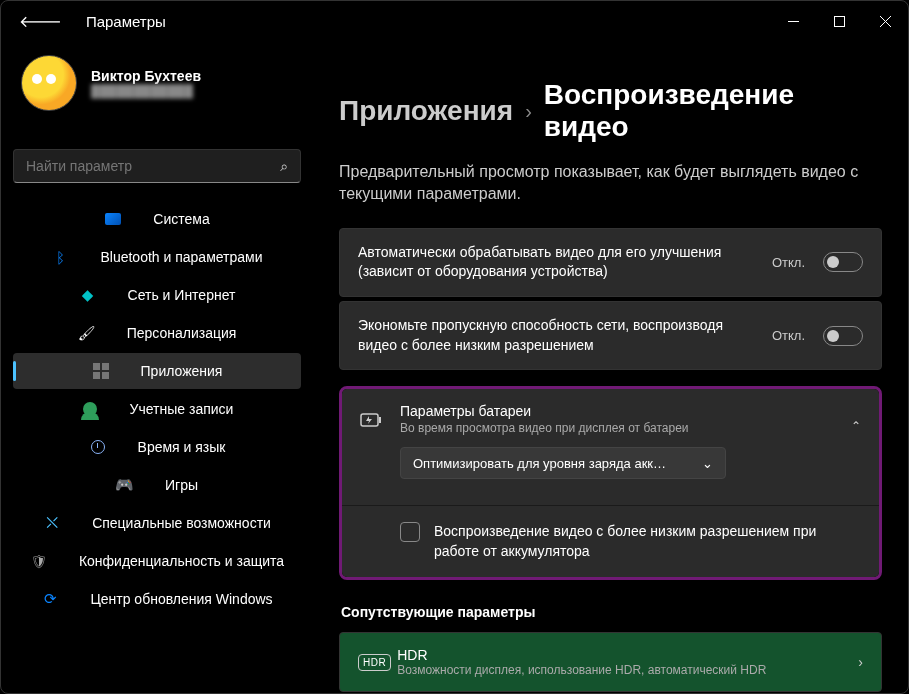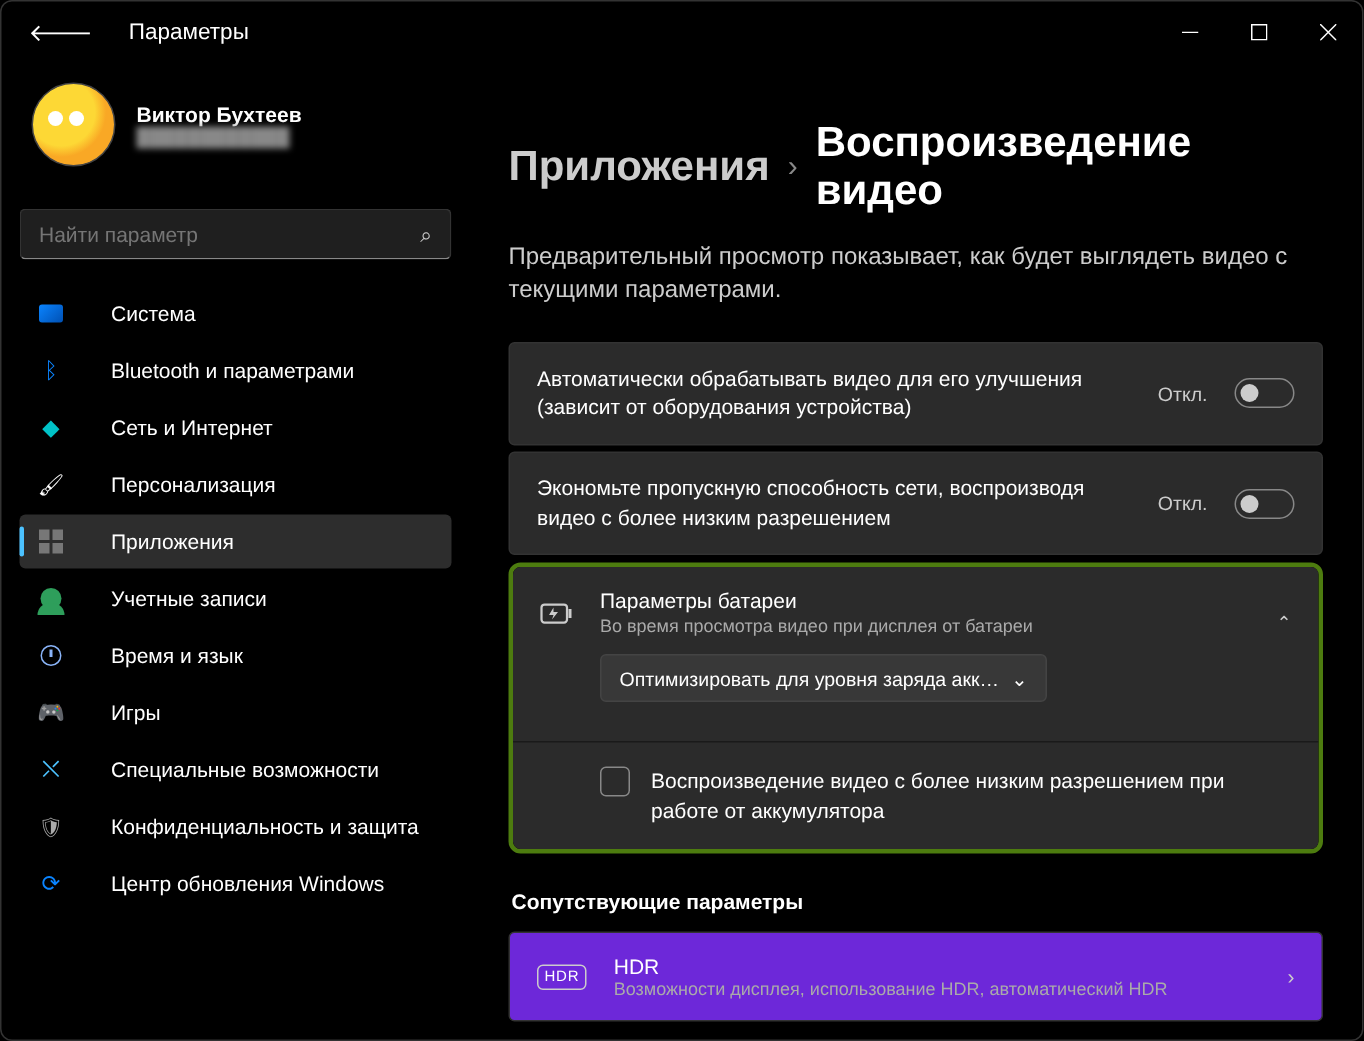--- a/index.html
+++ b/index.html
@@ -41,31 +41,32 @@
   .avatar::after{
     content:"";
     position:absolute; left:10px; top:18px; width:10px;height:10px;border-radius:50%;
     background:#fff; box-shadow: 14px 0 0 #fff;
   }
   .profile-text .name { font-weight:600; font-size:14px; }
   .profile-text .email { font-size:12px; color:#888; filter: blur(2px);}
   .search {
     background:#1f1f1f; border:1px solid #333; border-bottom:1px solid #888;
     border-radius:4px; height:34px; display:flex; align-items:center;
-    padding: 0 12px; margin: 12px 0 18px 0;
+    padding: 0 12px; margin: 22px 0 18px 0;
   }
   .search input {
     flex:1; background:transparent; border:none; outline:none; color:#ccc; font-size:14px;
   }
   .search .s-icon { color:#ccc; font-size:14px;}
   .nav { display:flex; flex-direction:column; gap:2px;}
   .nav-item {
     display:flex; align-items:center; gap:31px;
     height:36px; padding:0 12px; border-radius:4px; cursor:pointer;
     color:#fff;
+    justify-content:center;
   }
   .nav-item.active { background:#2d2d2d; position:relative;}
   .nav-item.active::before{
     content:""; position:absolute; left:0; top:8px; bottom:8px; width:3px;
     background:#4cc2ff; border-radius:2px;
   }
   .nav-icon { width:18px; height:18px; display:flex; align-items:center; justify-content:center; font-size:14px;}
   .ic-system{ background:linear-gradient(135deg,#0a84ff,#0050b3); border-radius:2px; width:16px;height:12px;}
   .ic-bt{ color:#0a84ff; font-size:15px;}
   .ic-net{ color:#00c2c7; font-size:15px;}
@@ -98,48 +99,48 @@
   .toggle-state { font-size:13px; color:#ccc;}
   .toggle {
     width:40px; height:20px; border-radius:20px; border:1px solid #888;
     position:relative; cursor:pointer; background:#2b2b2b;
   }
   .toggle::after{
     content:""; position:absolute; left:3px; top:3px; width:12px; height:12px;
     border-radius:50%; background:#ccc;
   }
   .highlighted-group{
-    border:3px solid #4d7c0f; border-radius:8px; margin-top:5px;
+    border:3px solid #701a75; border-radius:8px; margin-top:16px;
     overflow:hidden;
   }
   .hl-header{
     background:#2b2b2b; padding: 14px 18px 6px 18px;
     display:flex; align-items:flex-start; gap:18px;
   }
   .hl-icon{ width:22px; display:flex; align-items:center; justify-content:center; padding-top:10px;}
   .hl-text{ flex:1;}
   .hl-title{ font-size:14px;}
   .hl-sub{ font-size:12px; color:#aaa; margin-top:2px;}
   .chev{ color:#ccc; font-size:12px; padding-top:16px; cursor:pointer;}
   .dropdown{
     background:#383838; border:1px solid #444; border-radius:4px;
     height:32px; display:flex; align-items:center; justify-content:space-between;
-    padding:0 12px; margin-top:12px; width:298px; cursor:pointer; font-size:13px;
+    padding:0 12px; margin-top:12px; width:326px; cursor:pointer; font-size:13px;
   }
   .hl-body { background:#2b2b2b; padding: 4px 18px 16px 58px;}
   .hl-check { background:#2b2b2b; border-top:1px solid #1a1a1a; padding: 16px 18px 16px 58px; display:flex; gap:14px; align-items:flex-start;}
   .chk{
     width:20px;height:20px;border:1px solid #888;border-radius:4px;flex-shrink:0; cursor:pointer;
   }
   .chk-label{ font-size:14px; line-height:1.4;}
 
   .section-heading{ font-size:14px; font-weight:600; margin: 24px 0 12px 2px;}
   .hdr-card{
-    background:#6d28d9; border:1px solid #333; border-radius:4px;
-    padding:14px 18px; display:flex; align-items:center; gap:18px; cursor:pointer;
+    background:#14532d; border:1px solid #333; border-radius:4px;
+    padding:14px 18px; display:flex; align-items:center; gap:6px; cursor:pointer;
   }
   .hdr-icon{
     font-size:10px; border:1.5px solid #ccc; border-radius:4px; padding:2px 4px;
     letter-spacing:0.5px;
   }
   .hdr-text{flex:1;}
   .hdr-title{font-size:14px;}
   .hdr-sub{font-size:12px;color:#aaa;}
   .arrow-right{font-size:14px;color:#ccc;}
 </style>

